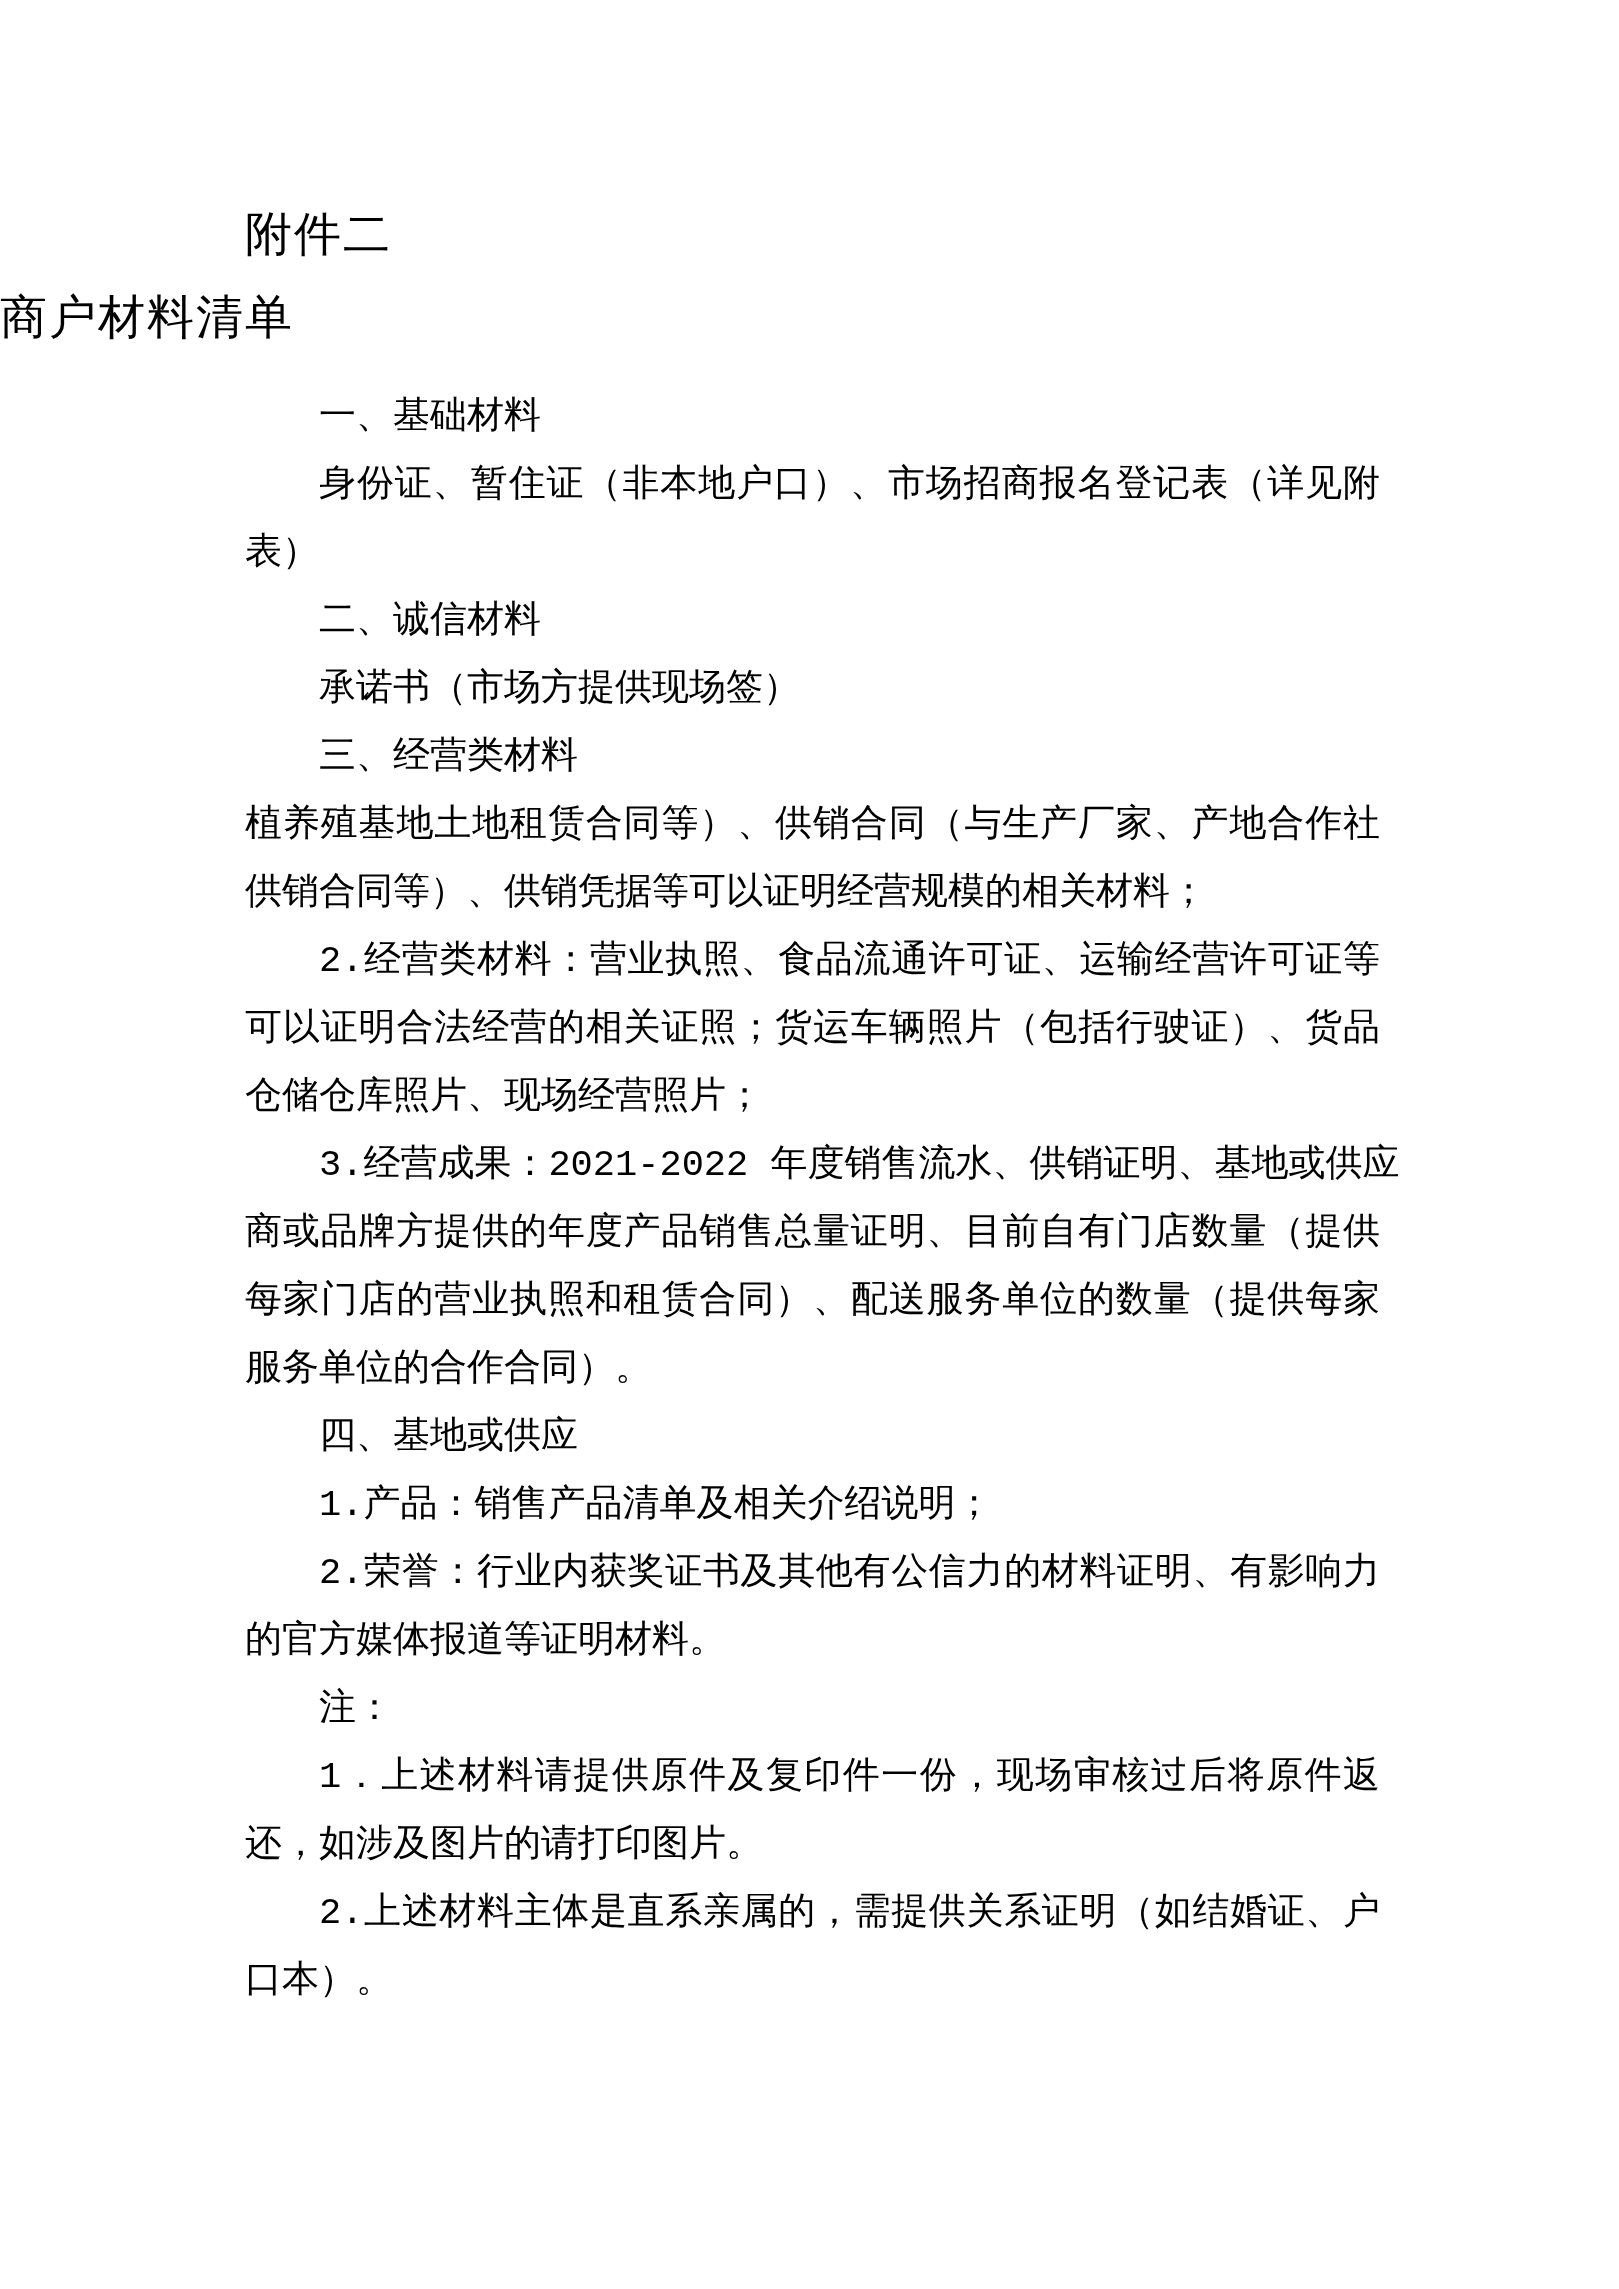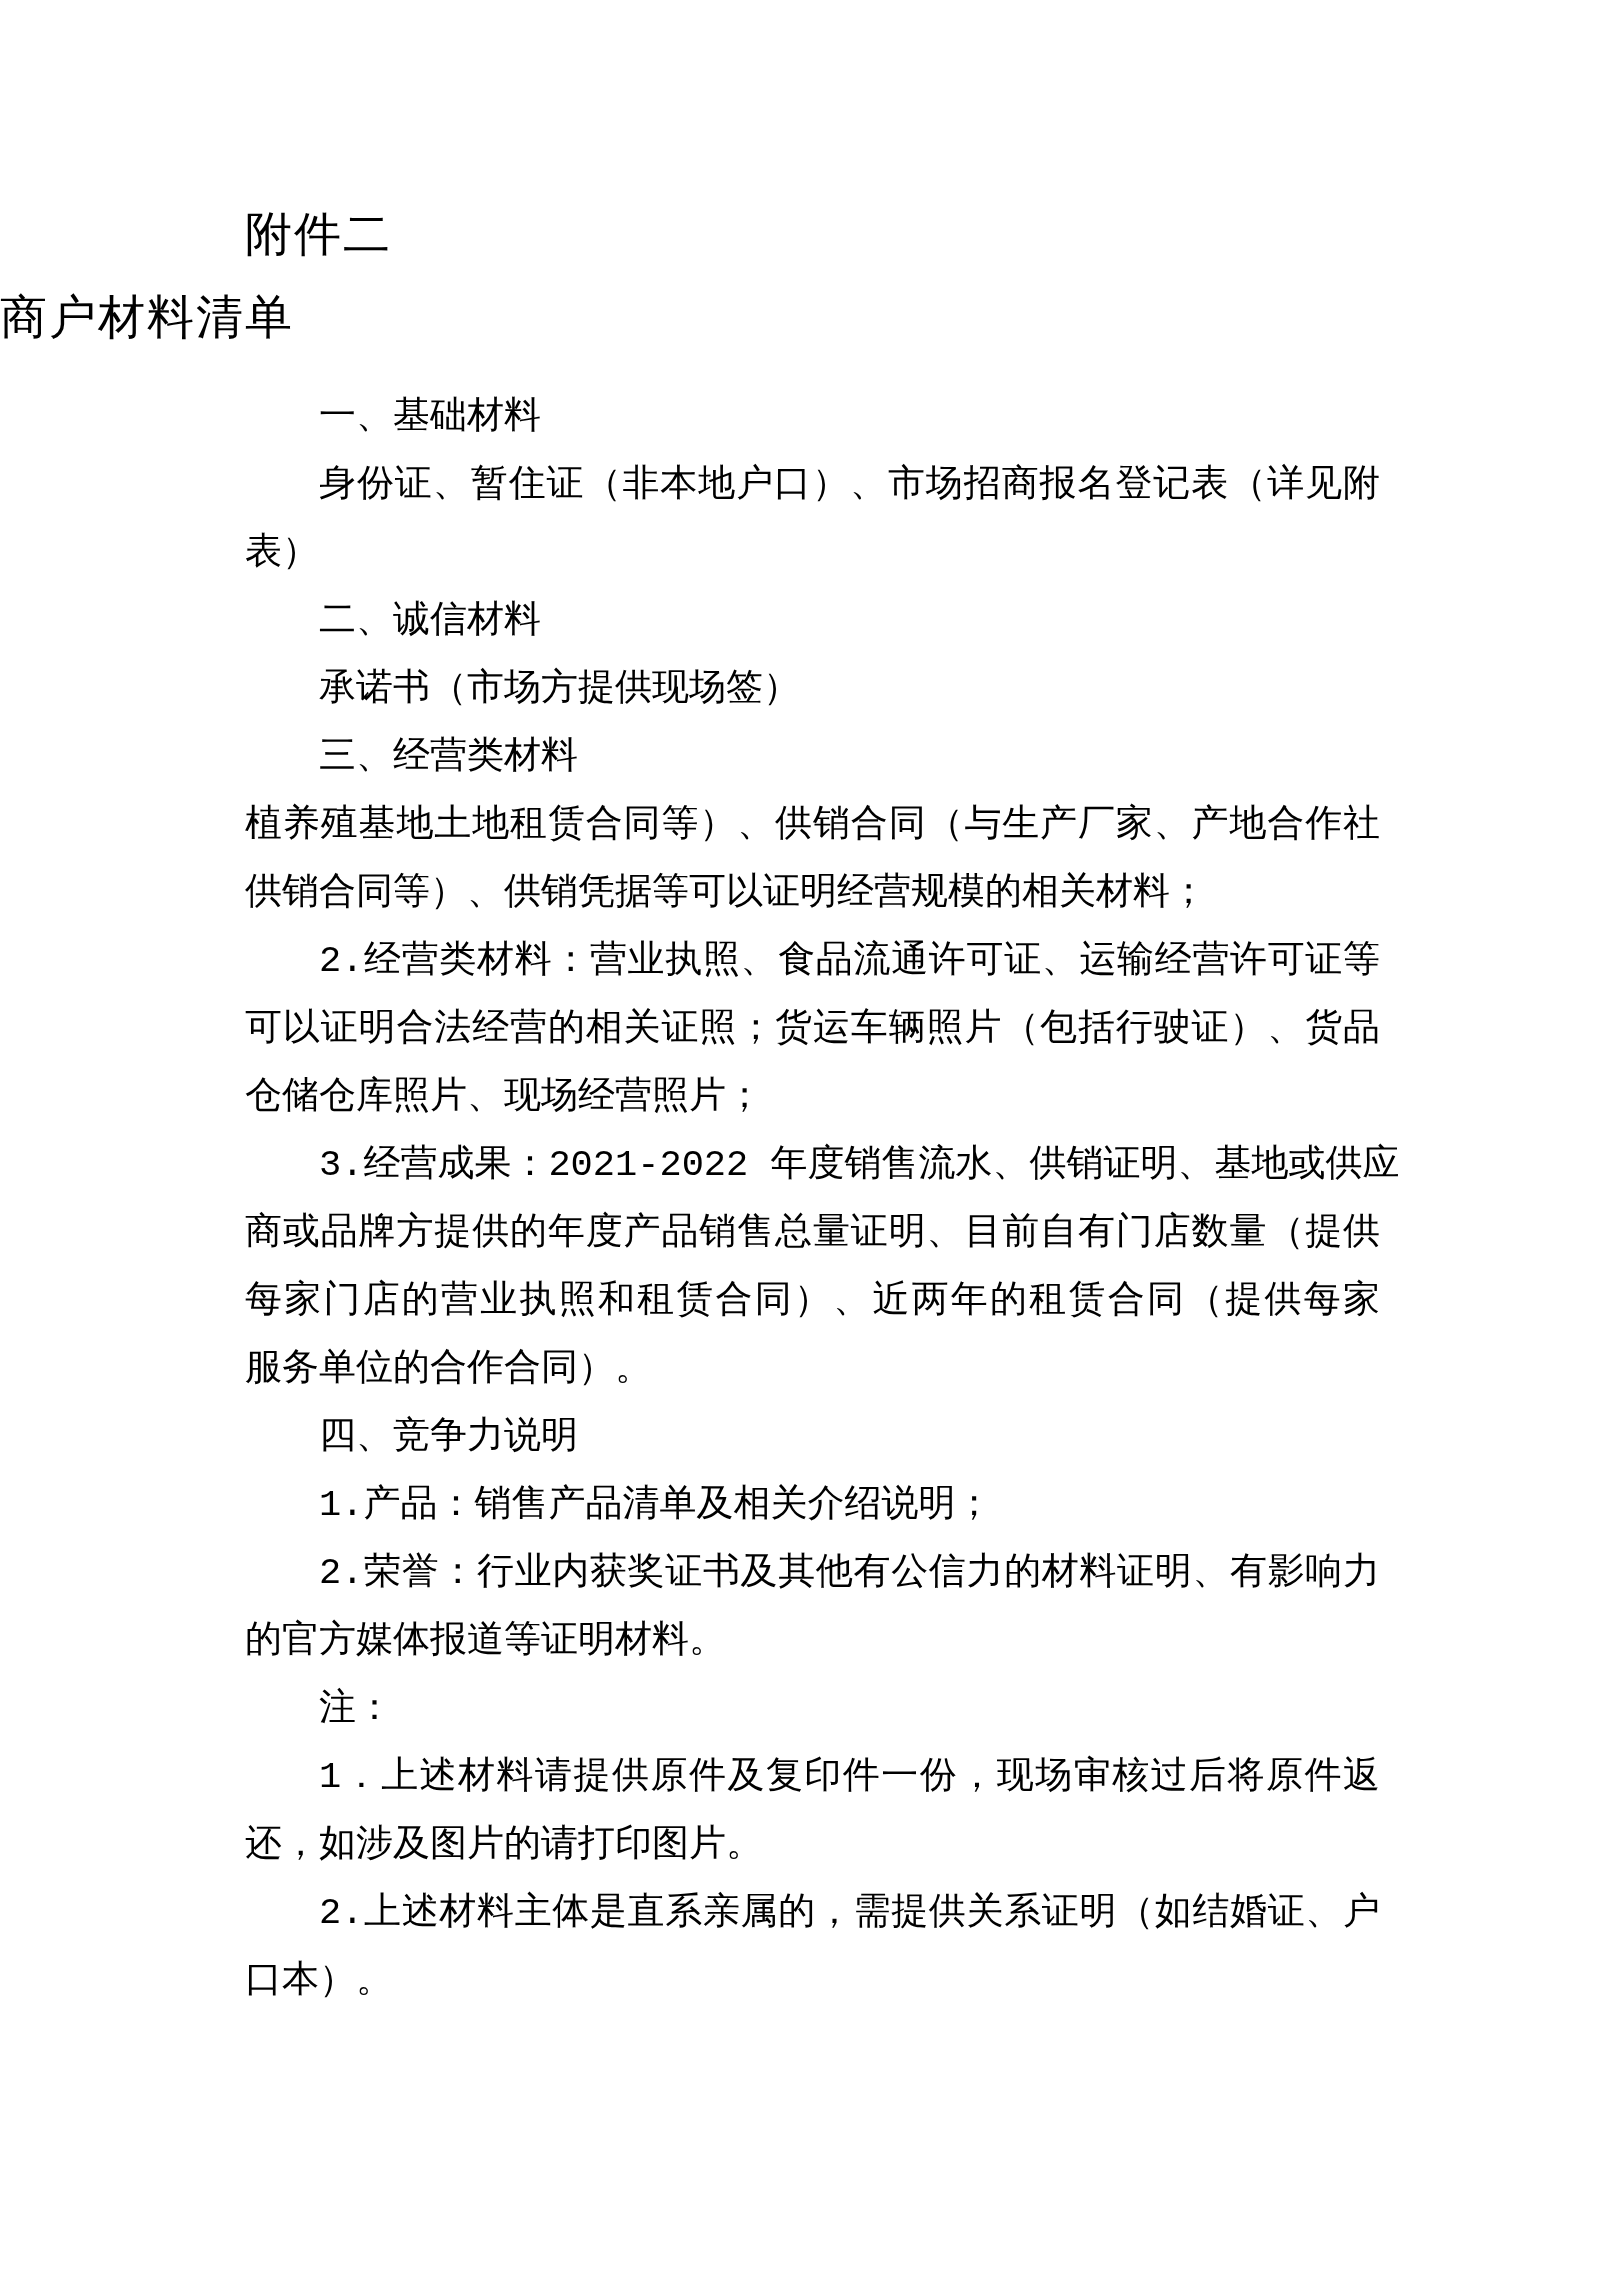--- a/index.html
+++ b/index.html
@@ -77,23 +77,23 @@
     <div class="ln ind">二、诚信材料</div>
     <div class="ln ind">承诺书（市场方提供现场签）</div>
     <div class="ln ind">三、经营类材料</div>
     <div class="ln jf">植养殖基地土地租赁合同等）、供销合同（与生产厂家、产地合作社</div>
     <div class="ln">供销合同等）、供销凭据等可以证明经营规模的相关材料；</div>
     <div class="ln ind jf">2.经营类材料：营业执照、食品流通许可证、运输经营许可证等</div>
     <div class="ln jf">可以证明合法经营的相关证照；货运车辆照片（包括行驶证）、货品</div>
     <div class="ln">仓储仓库照片、现场经营照片；</div>
     <div class="ln ind jf">3.经营成果：2021-2022 年度销售流水、供销证明、基地或供应</div>
     <div class="ln jf">商或品牌方提供的年度产品销售总量证明、目前自有门店数量（提供</div>
-    <div class="ln jf">每家门店的营业执照和租赁合同）、近两年的租赁合同（提供每家</div>
+    <div class="ln jf">每家门店的营业执照和租赁合同）、配送服务单位的数量（提供每家</div>
     <div class="ln">服务单位的合作合同）。</div>
-    <div class="ln ind">四、竞争力说明</div>
+    <div class="ln ind">四、基地或供应</div>
     <div class="ln ind">1.产品：销售产品清单及相关介绍说明；</div>
     <div class="ln ind jf">2.荣誉：行业内获奖证书及其他有公信力的材料证明、有影响力</div>
     <div class="ln">的官方媒体报道等证明材料。</div>
     <div class="ln ind">注：</div>
     <div class="ln ind jf">1．上述材料请提供原件及复印件一份，现场审核过后将原件返</div>
     <div class="ln">还，如涉及图片的请打印图片。</div>
     <div class="ln ind jf">2.上述材料主体是直系亲属的，需提供关系证明（如结婚证、户</div>
     <div class="ln">口本）。</div>
   </div>
 </div>

